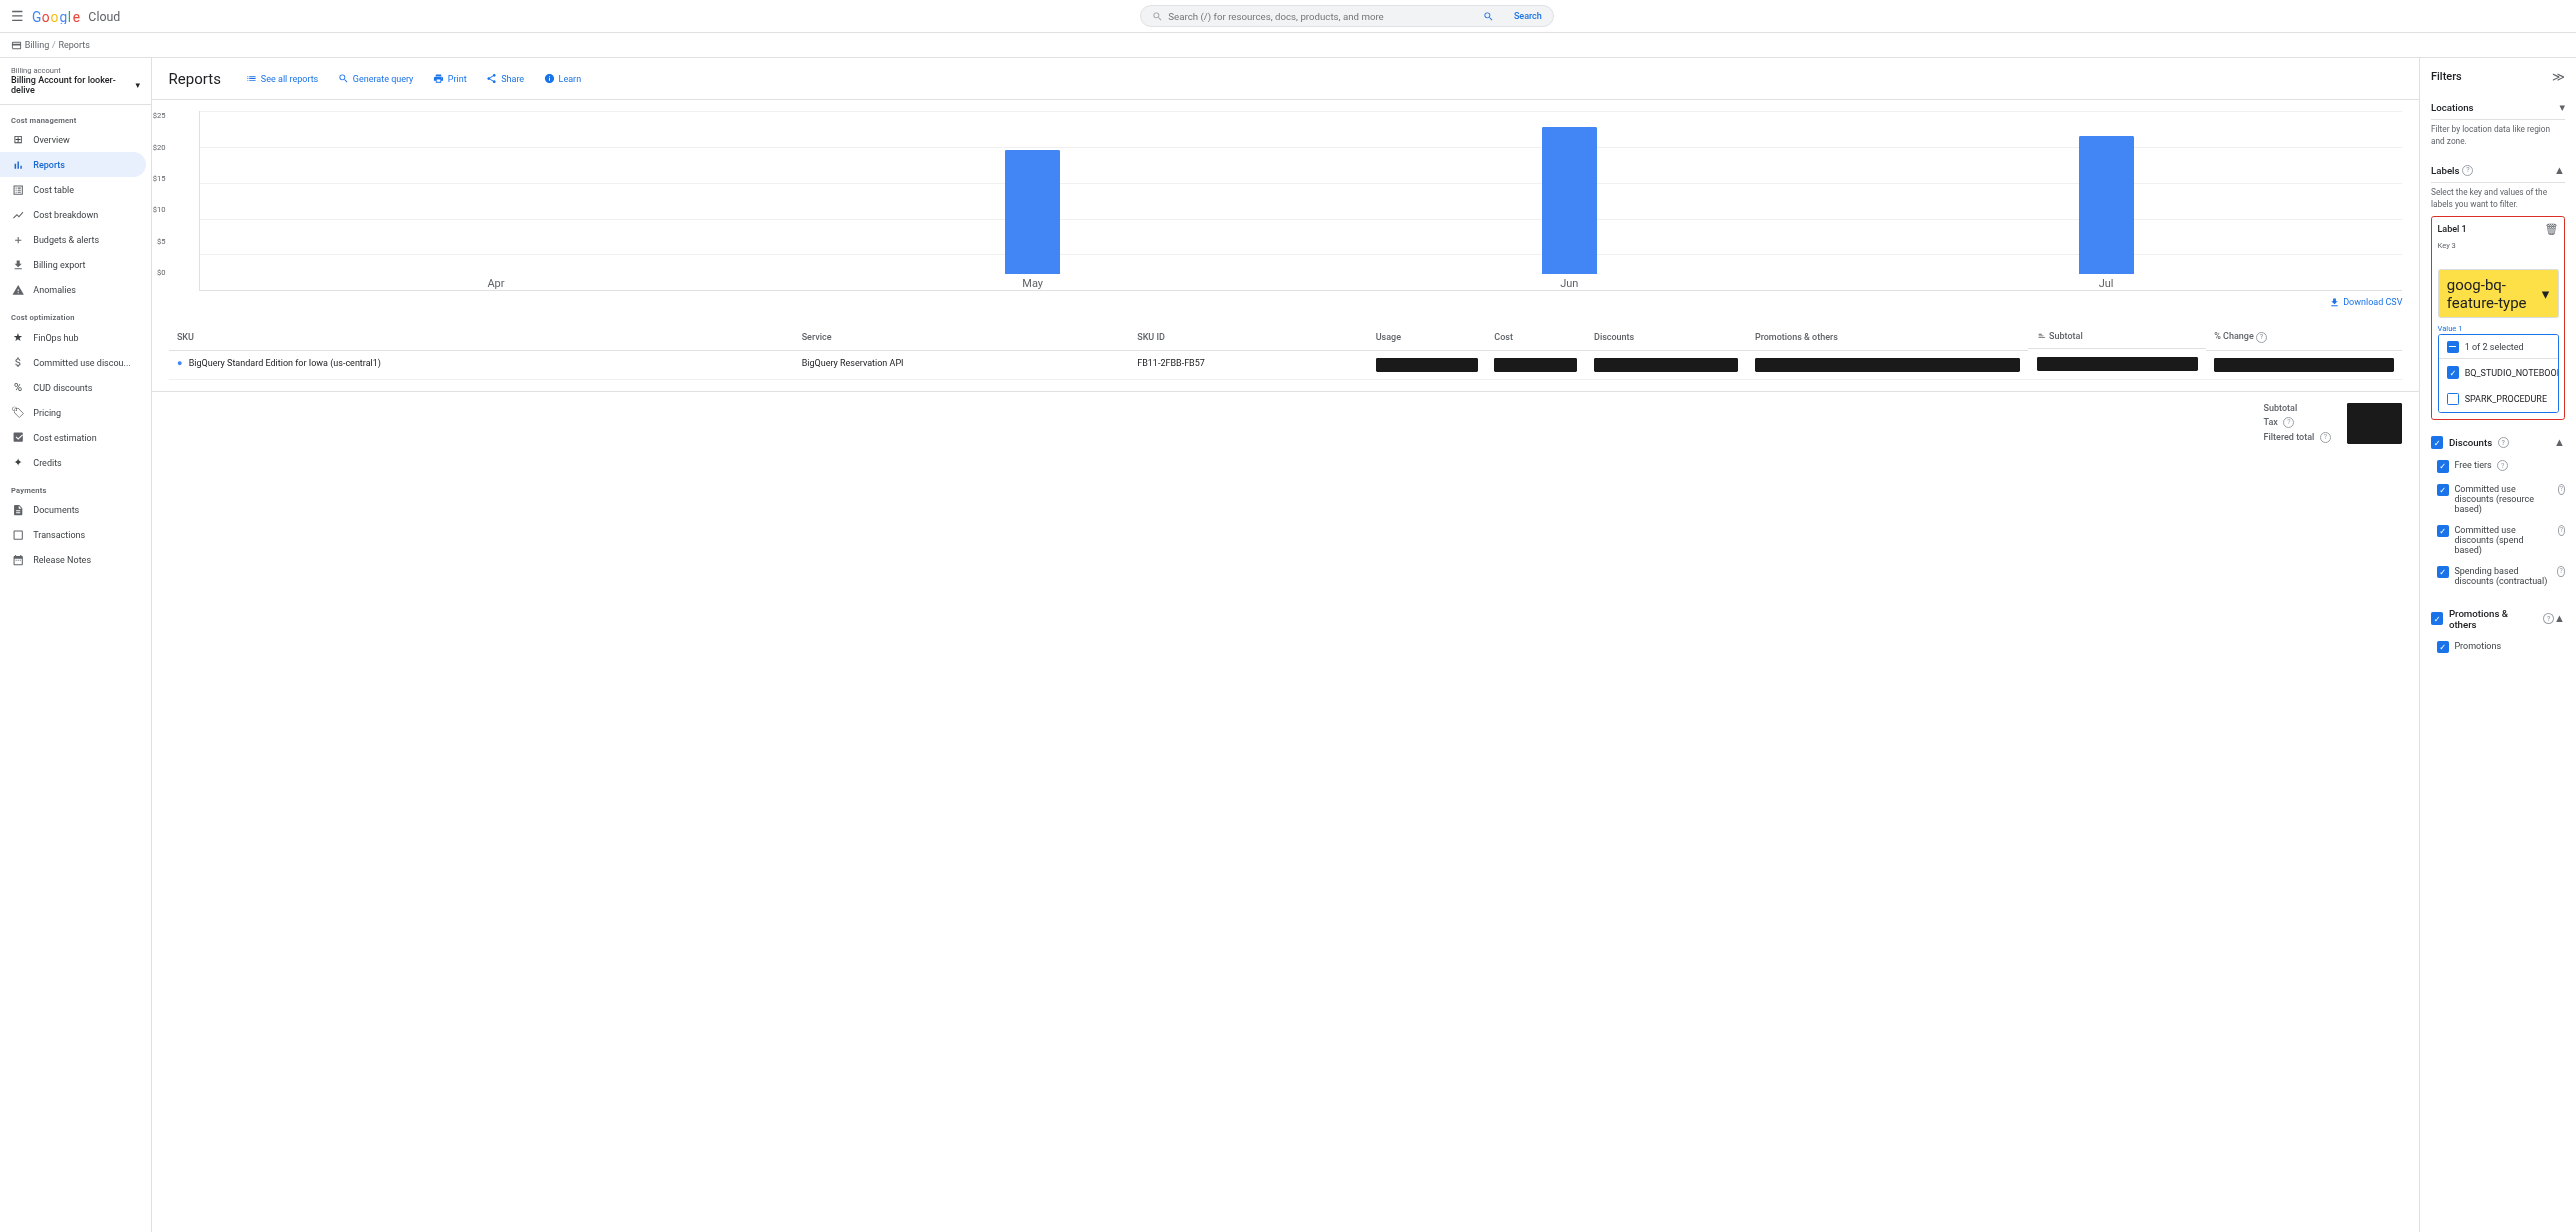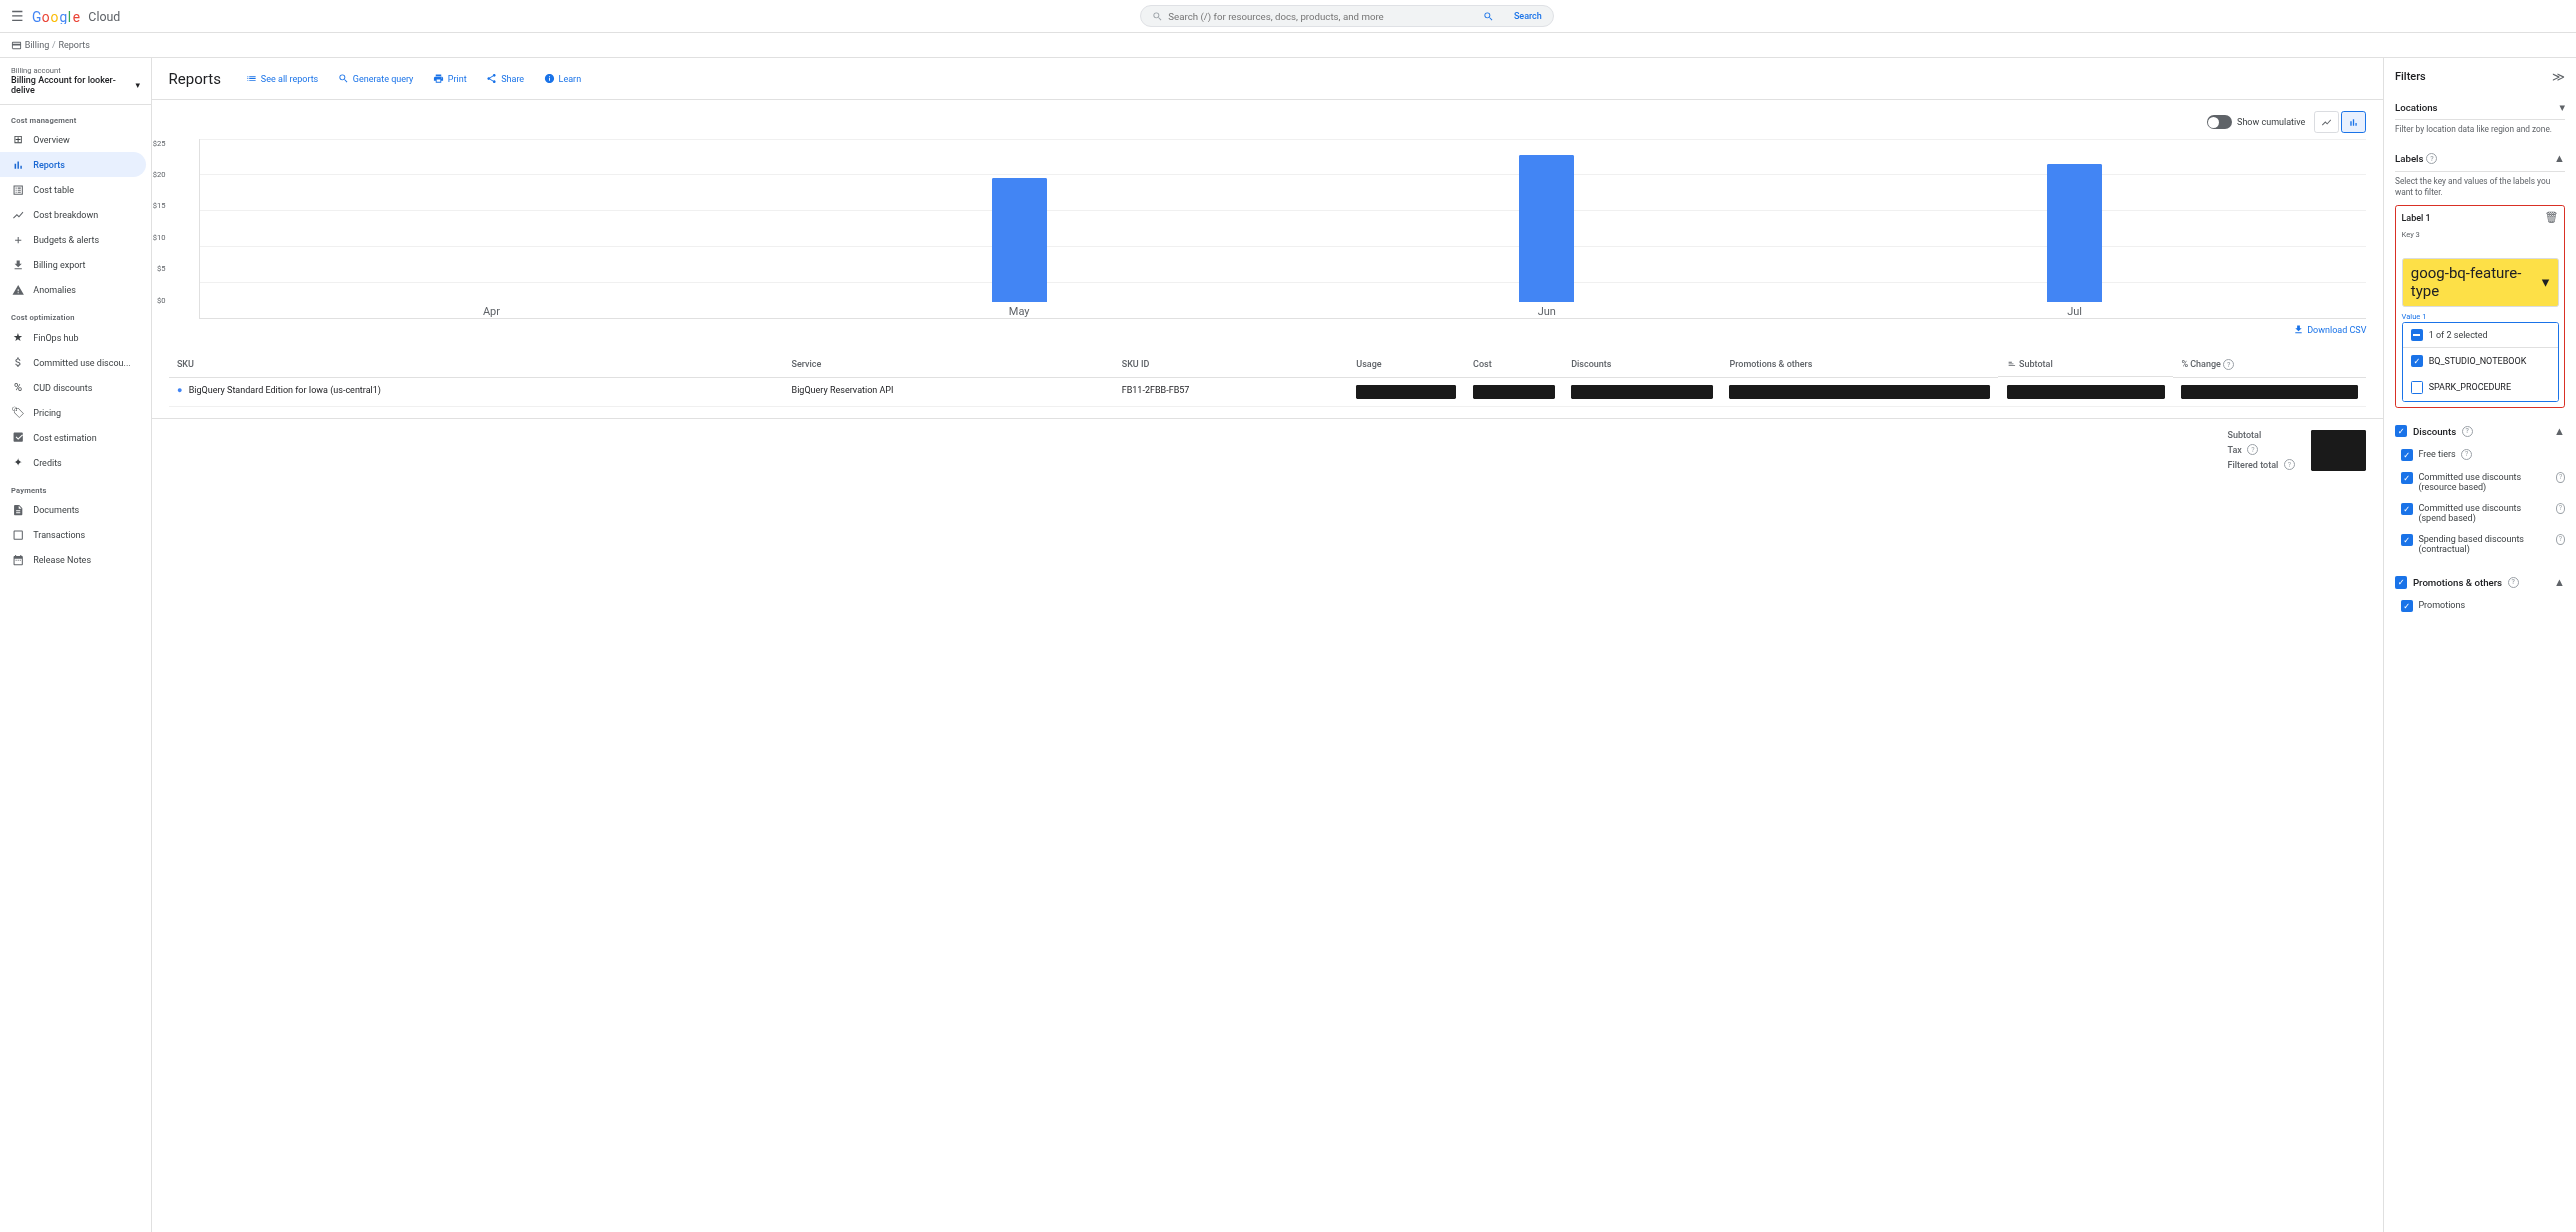--- a/index.html
+++ b/index.html
@@ -146,21 +146,21 @@
     .summary-footer {
       padding: 11px 16.6px; border-top: 0.7px solid #e0e0e0;
       display: flex; justify-content: flex-end; gap: 16.6px;
     }
     .summary-item { display: flex; align-items: center; gap: 5.5px; font-size: 9px; }
     .summary-label { color: #5f6368; font-weight: 500; }
     .black-box { width: 55px; height: 41px; background: #1a1a1a; border-radius: 1.4px; }
 
     
     .right-panel {
-      width: 193px; background: #fff; border-left: 0.7px solid #e0e0e0;
+      width: 157px; background: #fff; border-left: 0.7px solid #e0e0e0;
       overflow-y: auto; flex-shrink: 0; padding: 11px;
     }
     .panel-header {
       display: flex; align-items: center; justify-content: space-between;
       margin-bottom: 11px;
     }
     .panel-title { font-size: 11px; font-weight: 500; color: #202124; }
     .panel-collapse-btn { background: none; border: none; cursor: pointer; color: #5f6368; font-size: 12.4px; }
 
     .filter-section { margin-bottom: 11px; }
@@ -443,40 +443,20 @@
         <button class="header-btn header-btn-learn" style="margin-left:auto;">
           <svg width="11" height="11" viewBox="0 0 24 24" fill="#1a73e8">
               <path d="M12 2C6.48 2 2 6.48 2 12s4.48 10 10 10 10-4.48 10-10S17.52 2 12 2zm1 15h-2v-6h2v6zm0-8h-2V7h2v2z"></path>
             </svg>
           <span>Learn</span>
         </button>
       </div>
     </div>
 
     <div class="chart-area">
-      <div class="chart-controls">
-        <div class="show-cumulative">
-          <div class="toggle">
-            <div class="toggle-knob"></div>
-          </div>
-          <span>Show cumulative</span>
-        </div>
-        <div class="chart-type-btns">
-          <button class="chart-type-btn">
-            <svg width="11" height="11" viewBox="0 0 24 24" fill="#5f6368">
-                <path d="M3.5 18.49l6-6.01 4 4L22 6.92l-1.41-1.41-7.09 7.97-4-4L2 16.99z"></path>
-              </svg>
-          </button>
-          <button class="chart-type-btn active">
-            <svg width="11" height="11" viewBox="0 0 24 24" fill="#1a73e8">
-                <path d="M5 9.2h3V19H5zM10.6 5h2.8v14h-2.8zm5.6 8H19v6h-2.8z"></path>
-              </svg>
-          </button>
-        </div>
-      </div>
 
       <div style="position:relative; padding-left:30px;">
         <div class="y-axis">
           <span class="y-label">$25</span>
           <span class="y-label">$20</span>
           <span class="y-label">$15</span>
           <span class="y-label">$10</span>
           <span class="y-label">$5</span>
           <span class="y-label">$0</span>
         </div>

